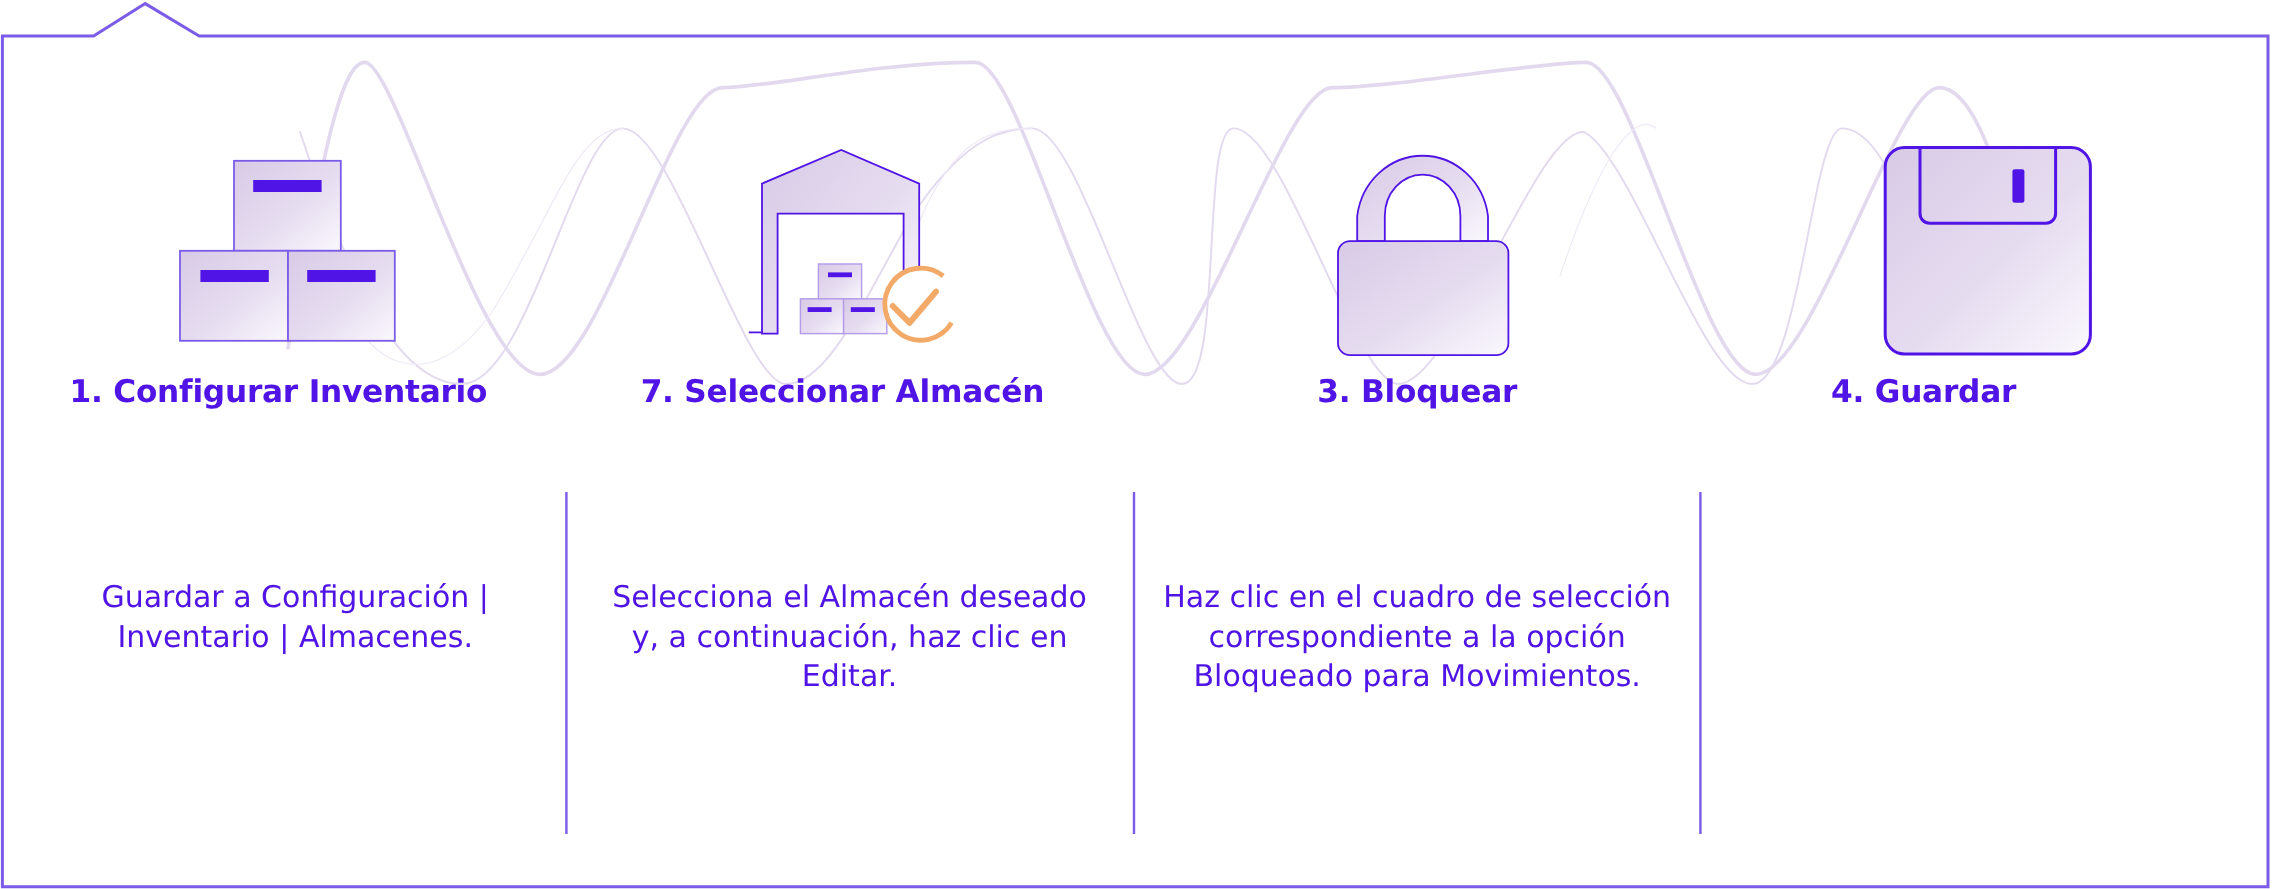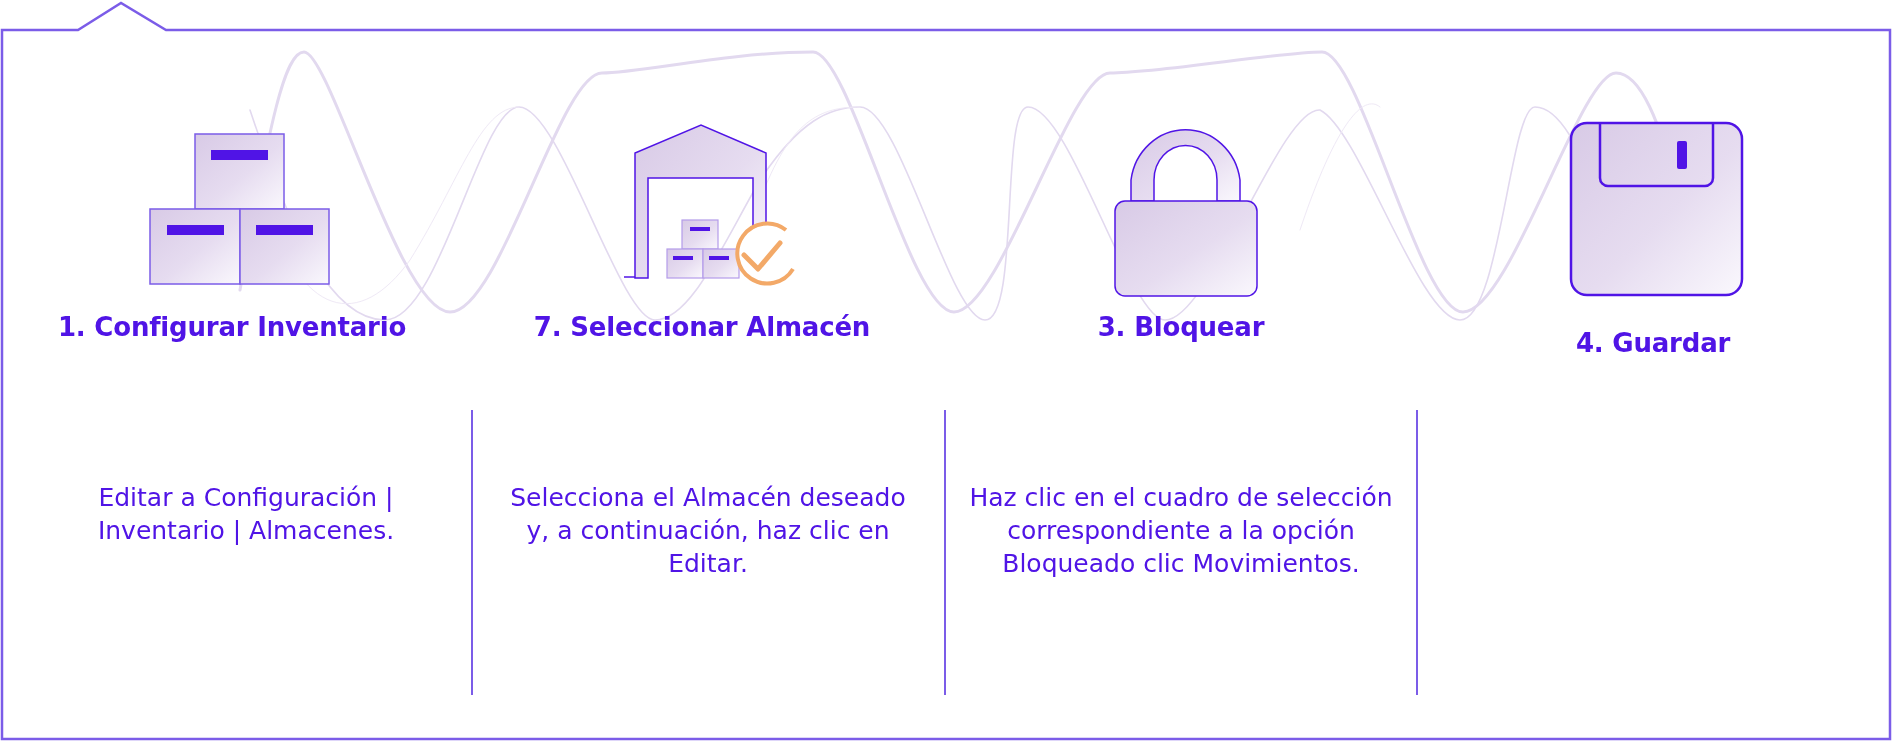--- a/index.html
+++ b/index.html
@@ -62,36 +62,36 @@
   <g>
     <rect x="1571" y="123" width="171" height="172" rx="16" fill="url(#ig)" stroke="#5014e6" stroke-width="2.5"></rect>
     <path d="M1600,124 L1600,178 A8,8 0 0,0 1608,186 L1705,186 A8,8 0 0,0 1713,178 L1713,124" fill="none" stroke="#5014e6" stroke-width="2.5"></path>
     <rect x="1677" y="141" width="10" height="28" rx="2" fill="#5014e6"></rect>
   </g>
 </svg>
 
 <div class="step" style="left:0px;">
   <div class="title" style="left:-4px;">1. Configurar Inventario</div>
   <div class="desc" style="left:60px;right:40px;">
-    <span>Editar a </span><b>Configuración | Inventario | Almacenes</b><span>.</span>
+    <span>Guardar a </span><b>Configuración | Inventario | Almacenes</b><span>.</span>
   </div>
 </div>
 <div class="divider" style="left:471px;"></div>
 
 <div class="step" style="left:472px;">
   <div class="title" style="left:-6px;">7. Seleccionar Almacén</div>
   <div class="desc" style="left:30px;right:30px;text-align:center;">
     <span>Selecciona el Almacén deseado y, a continuación, haz clic en </span><b>Editar</b><span>.</span>
   </div>
 </div>
 <div class="divider" style="left:944px;"></div>
 
 <div class="step" style="left:945px;">
   <div class="title">3. Bloquear</div>
   <div class="desc" style="left:15px;right:15px;">
-    <span>Haz clic en el cuadro de selección correspondiente a la opción </span><b>Bloqueado clic Movimientos</b><span>.</span>
+    <span>Haz clic en el cuadro de selección correspondiente a la opción </span><b>Bloqueado para Movimientos</b><span>.</span>
   </div>
 </div>
 <div class="divider" style="left:1416px;"></div>
 
-<div class="step" style="left:1417px;margin-top:16px;">
+<div class="step" style="left:1367px;">
   <div class="title">4. Guardar</div>
 </div>
 
 </body></html>

